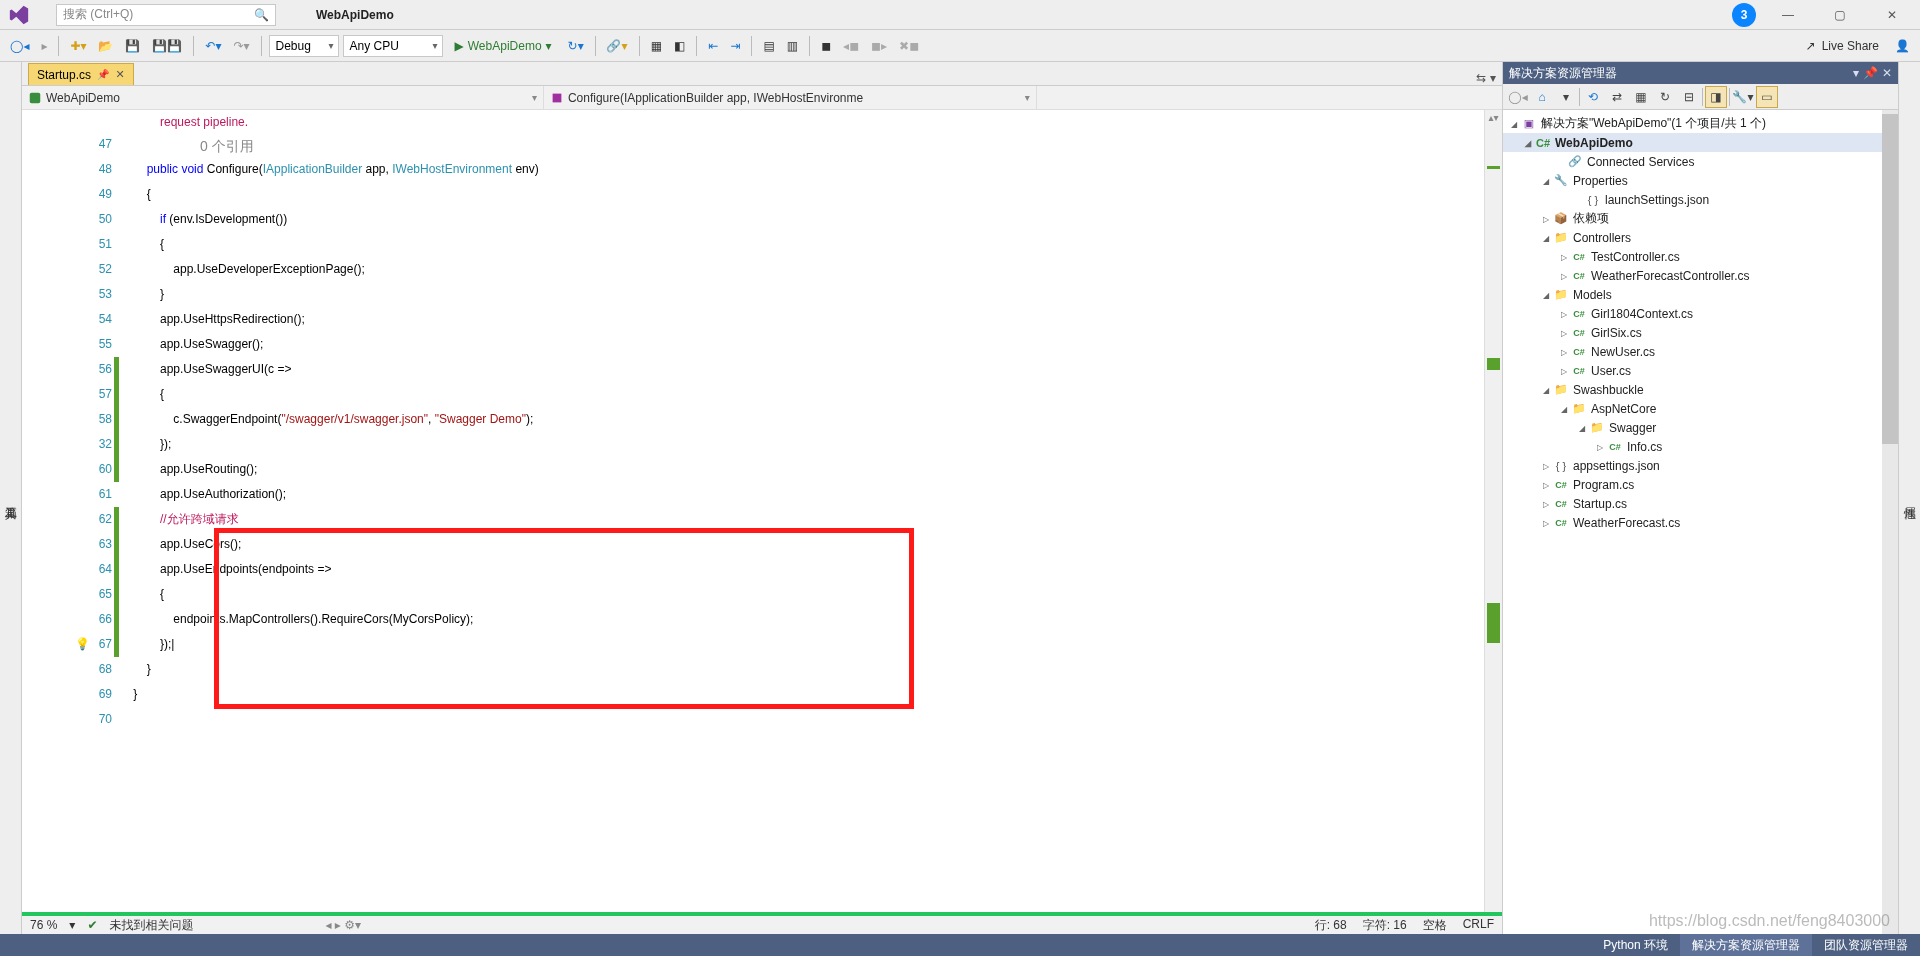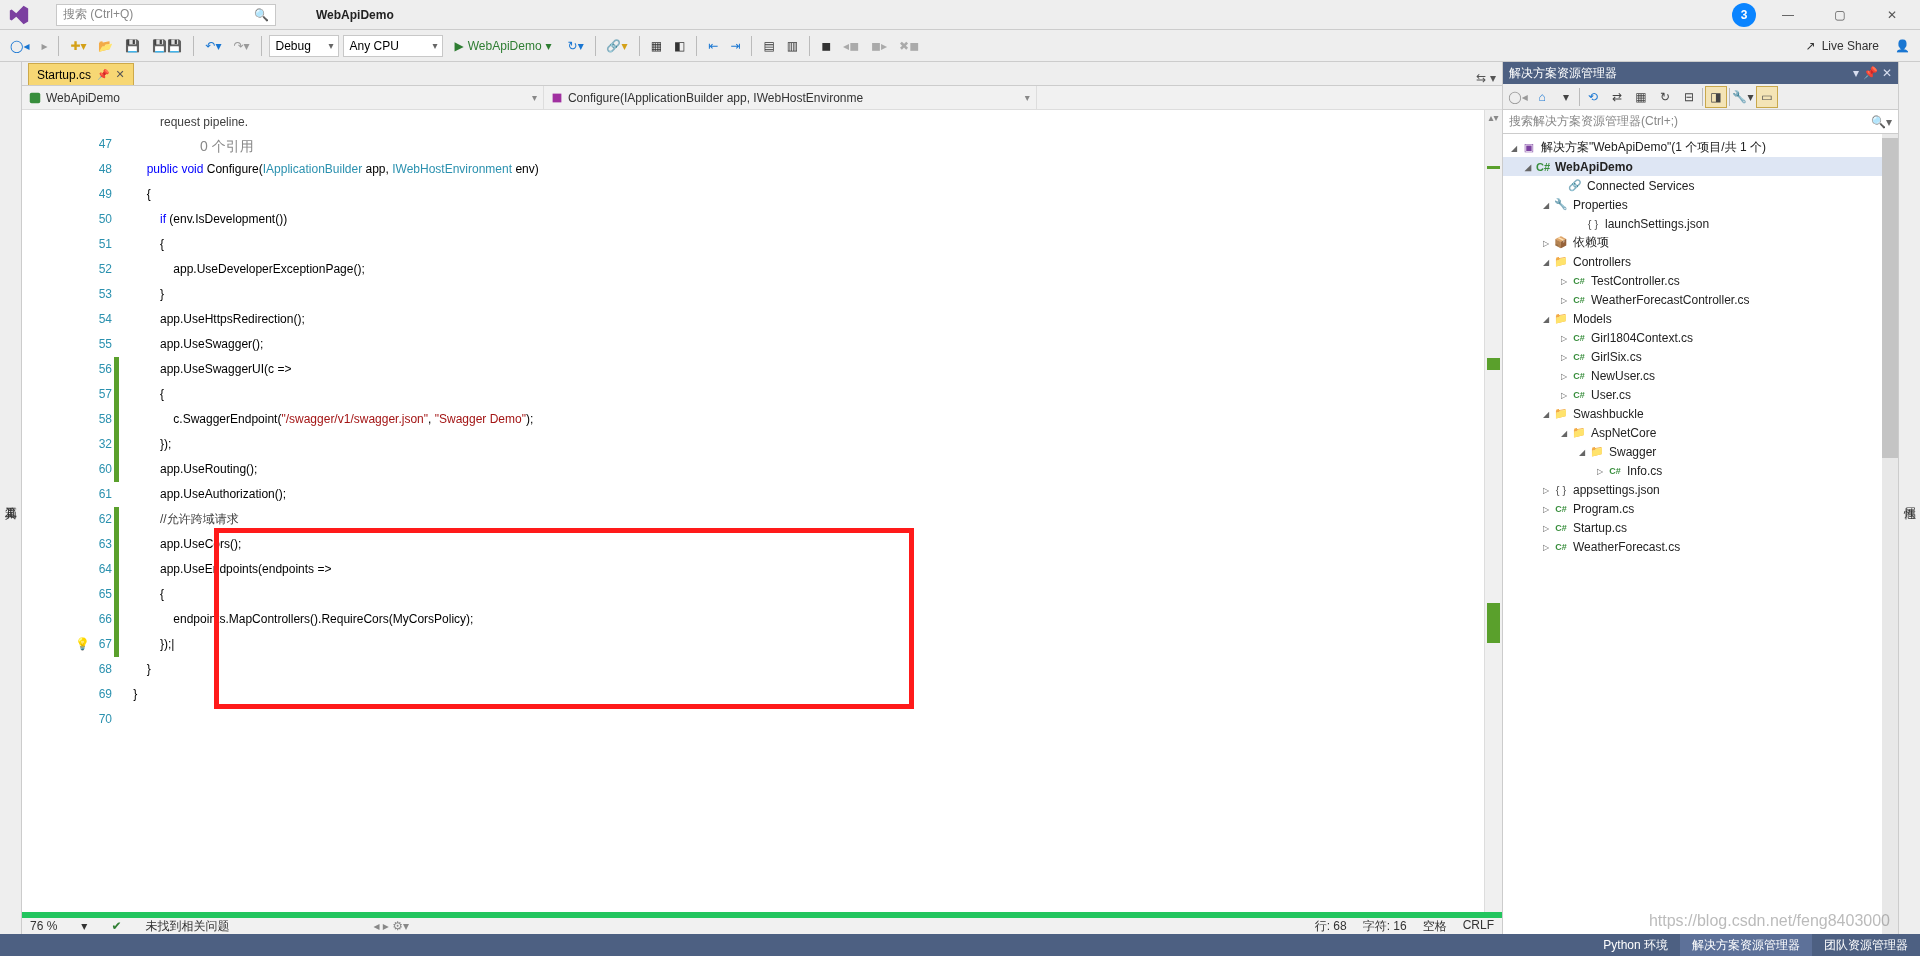--- a/index.html
+++ b/index.html
@@ -47,31 +47,31 @@
 .fold-gutter { width: 50px; background: #fff; }
 .line-nums { width: 48px; text-align: right; padding-right: 8px; color: #2b91af; font-family: Consolas, monospace; font-size: 19px; line-height: 25px; padding-top: 22px; user-select: none; }
 .code-body { flex: 1; font-family: Consolas, "Courier New", monospace; font-size: 19px; line-height: 25px; position: relative; white-space: pre; color: #000; padding-top: 0; }
 .code-body .ref-hint { font-size: 14px; color: #888; padding-left: 80px; line-height: 22px; height: 22px; }
 .change-bar { position: absolute; left: -6px; width: 5px; background: #5aa02c; }
 .code-line { position: relative; }
 
 .kw { color: #0000ff; }
 .type { color: #2b91af; }
 .str { color: #a31515; }
-.cmt { color: #404040; }
+.cmt { color: #be185d; }
 
 .red-box { position: absolute; border: 5px solid #ff1a1a; pointer-events: none; }
 .lightbulb { position: absolute; left: -45px; width: 14px; height: 14px; color: #e6b800; }
 
 .code-scroll-v { width: 18px; background: #f0f0f0; border-left: 1px solid #ddd; position: relative; }
 .code-scroll-v .updown { position: absolute; top: 2px; left: 0; right: 0; text-align: center; color: #888; font-size: 10px; }
 .code-minimap { position: absolute; top: 18px; bottom: 18px; left: 2px; right: 2px; }
 .mm-mark { position: absolute; left: 0; right: 0; height: 3px; }
 
-.editor-status { height: 22px; background: #f1f1f1; border-top: 6px solid #22c55e; display: flex; align-items: center; padding: 0 8px; gap: 24px; color: #333; font-size: 12px; }
+.editor-status { height: 22px; background: #f1f1f1; border-top: 4px solid #22c55e; display: flex; align-items: center; padding: 0 8px; gap: 12px; color: #333; font-size: 12px; }
 .editor-status .ok-icon { color: #2e7d32; }
 .es-right { margin-left: auto; display: flex; gap: 16px; text-align: right; }
 
 
 .solexp { width: 396px; background: #eee; border-left: 1px solid #ccc; display: flex; flex-direction: column; }
 .solexp-title { height: 22px; background: #4d6082; color: #fff; display: flex; align-items: center; padding: 0 6px; font-size: 12px; }
 .solexp-title .tbtns { margin-left: auto; display: flex; gap: 4px; color: #d8def0; font-size: 11px; }
 .solexp-toolbar { height: 26px; background: #eee; border-bottom: 1px solid #ccc; display: flex; align-items: center; padding: 0 4px; gap: 2px; }
 .se-btn { width: 22px; height: 22px; display: flex; align-items: center; justify-content: center; color: #444; }
 .se-btn.boxed { border: 1px solid #c9a84b; background: #f4e4b6; }
@@ -270,24 +270,20 @@
       <span class="se-btn">⇄</span>
       <span class="se-btn">▦</span>
       <span class="se-btn">↻</span>
       <span class="se-btn">⊟</span>
       <span style="width:1px;height:18px;background:#bbb;"></span>
       <span class="se-btn boxed">◨</span>
       <span style="width:1px;height:18px;background:#bbb;"></span>
       <span class="se-btn">🔧▾</span>
       <span class="se-btn boxed">▭</span>
     </div>
-    <div class="solexp-search">
-      <span>搜索解决方案资源管理器(Ctrl+;)</span>
-      <span class="mag">🔍▾</span>
-    </div>
     <div style="flex:1;display:flex">
     <div class="tree">
       <div class="tree-row">
             <span class="tree-arrow open"></span>
             <span class="tree-icon ic-sol">▣</span>
             <span>解决方案"WebApiDemo"(1 个项目/共 1 个)</span>
           </div>
       <div class="tree-row sel" style="padding-left:18px">
             <span class="tree-arrow open"></span>
             <span class="tree-icon ic-proj">C#</span>

